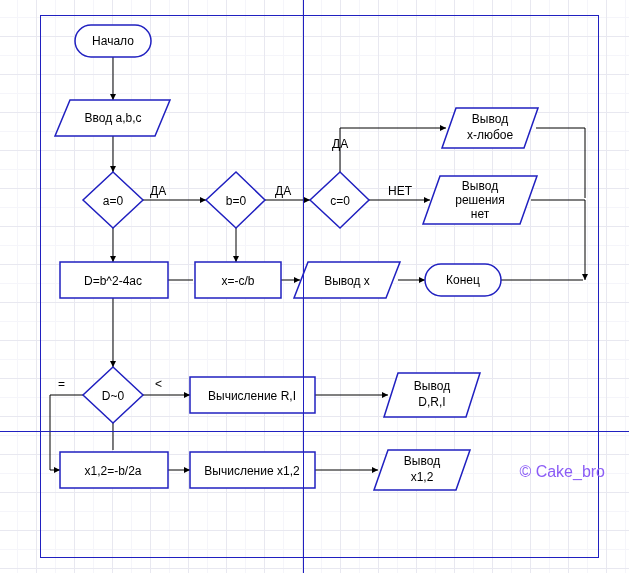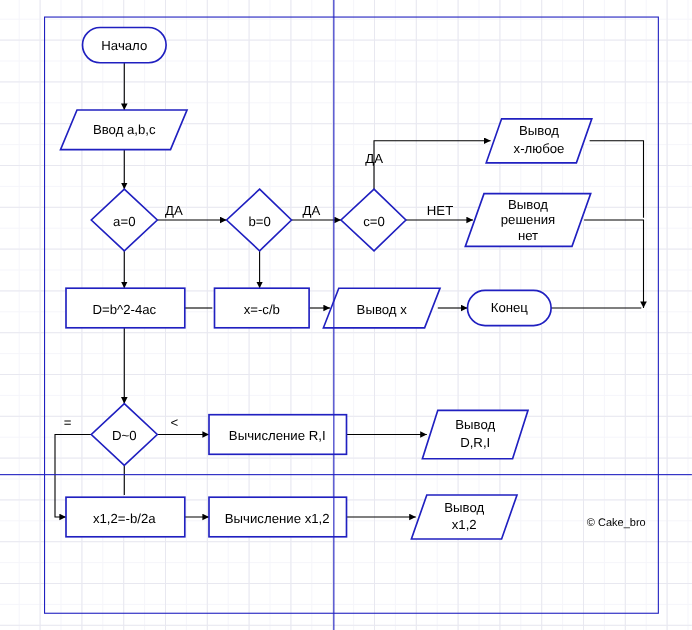--- a/index.html
+++ b/index.html
@@ -11,21 +11,21 @@
     background-size:38px 38px,38px 38px,19px 19px,19px 19px;
     background-position:-2px -2px;}
   .frame{position:absolute;border:1px solid #2020c0;left:40px;right:30px;top:15px;bottom:15px;}
   .vline{position:absolute;top:0;bottom:0;width:1px;background:#2020c0;left:303px;}
   .hline{position:absolute;left:0;right:0;height:1px;background:#2020c0;top:431px;}
   svg{position:absolute;inset:0;}
   text{font-family:sans-serif;font-size:12px;fill:#000;}
   .shape{fill:#fff;stroke:#2020c0;stroke-width:1;}
   .thick{stroke-width:1.5;}
   .line{stroke:#000;stroke-width:1;fill:none;}
-  .watermark{position:absolute;right:42px;bottom:92px;font-size:10px;color:#000000;}
+  .watermark{position:absolute;right:24px;bottom:92px;font-size:16px;color:#8b5cf6;}
 </style>
 </head>
 <body>
 <div class="grid"></div>
 
 <svg width="629" height="573">
   <defs>
     <marker id="arrow" markerWidth="8" markerHeight="8" refX="6" refY="3" orient="auto">
       <path d="M0,0 L6,3 L0,6 Z" fill="#000"></path>
     </marker>

